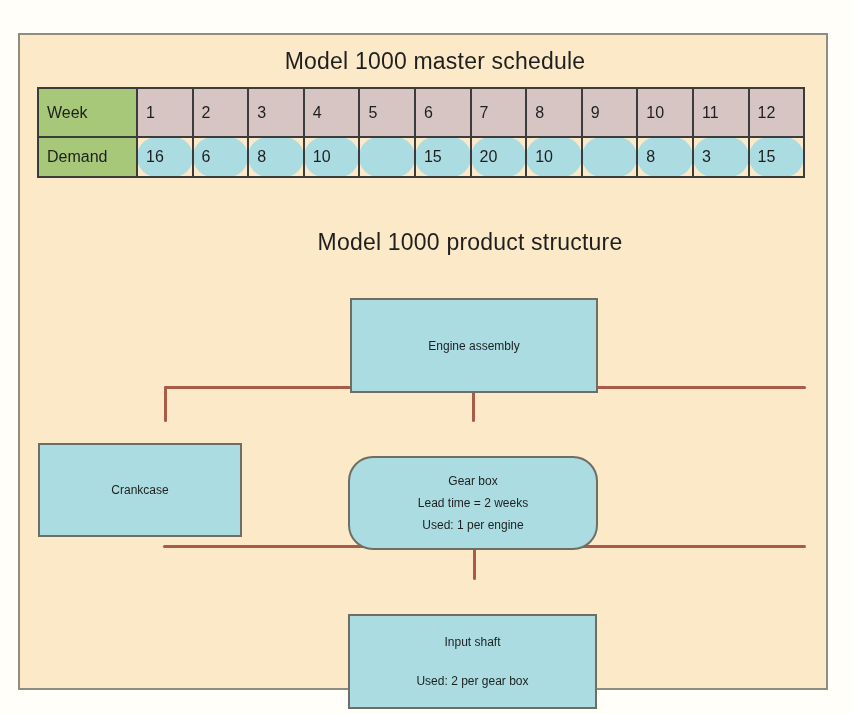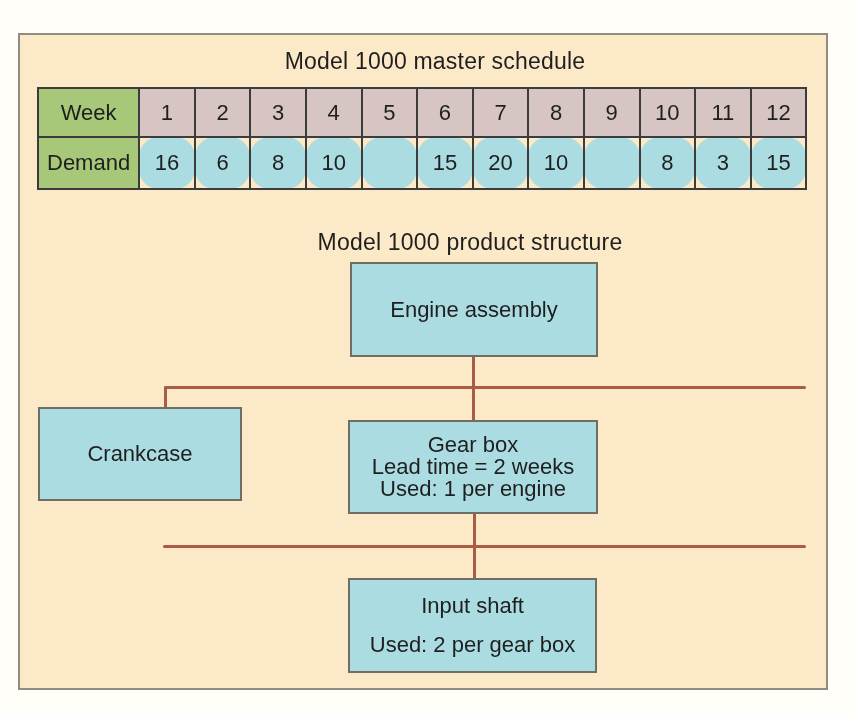--- a/index.html
+++ b/index.html
@@ -31,54 +31,54 @@
   .structure-title { left: 248px; width: 404px; top: 194px; }
 
   table.schedule {
     position: absolute;
     left: 17px; top: 52px;
     border-collapse: collapse;
     table-layout: fixed;
   }
   table.schedule th, table.schedule td {
     border: 2px solid var(--grid_border, #3C3C3C);
-    font-size: 22px;
+    font-size: 16px;
     font-weight: normal;
     padding: 8px;
-    text-align: center;
     overflow: hidden;
   }
   table.schedule col.c-head { width: 99px; }
   table.schedule col.c-week { width: 55.6px; }
   tr.row-week  { height: 49px; }
-  tr.row-demand{ height: 52px; }
+  tr.row-demand{ height: 40px; }
   th.rowhead {
     background: var(--header_green, #A6C878);
     text-align: left;
     padding-left: 6px;
   }
   tr.row-week td   { background: var(--week_mauve, #D6C5C3); }
   tr.row-demand td { background: var(--cell_blue, #AADCE2); border-radius: 20px; }
 
   .node {
     position: absolute;
     box-sizing: border-box;
     background: var(--cell_blue, #AADCE2);
     border: 2px solid var(--node_border, #6E6E64);
     display: flex;
     flex-direction: column;
     align-items: center;
     justify-content: center;
-    font-size: 22px;
+    font-size: 12px;
     line-height: 22px;
     text-align: center;
+    margin-top: 36px;
   }
   .node-engine    { left: 330px; top: 227px; width: 248px; height: 95px; }
   .node-crankcase { left: 18px;  top: 372px; width: 204px; height: 94px; }
-  .node-gearbox   { left: 328px; top: 385px; width: 250px; height: 94px; }
+  .node-gearbox   { left: 328px; top: 385px; width: 250px; height: 94px; border-radius: 25px; }
   .node-inputshaft{ left: 328px; top: 543px; width: 249px; height: 95px; gap: 17px; }
 
   .line {
     position: absolute;
     background: var(--connector, #A95B46);
     border-radius: 2px;
   }
   .l-engine-down    { left: 452px; top: 320px; width: 3px; height: 67px; }
   .l-level1         { left: 144px; top: 351px; width: 642px; height: 3px; }
   .l-crankcase-drop { left: 144px; top: 351px; width: 3px; height: 36px; }

